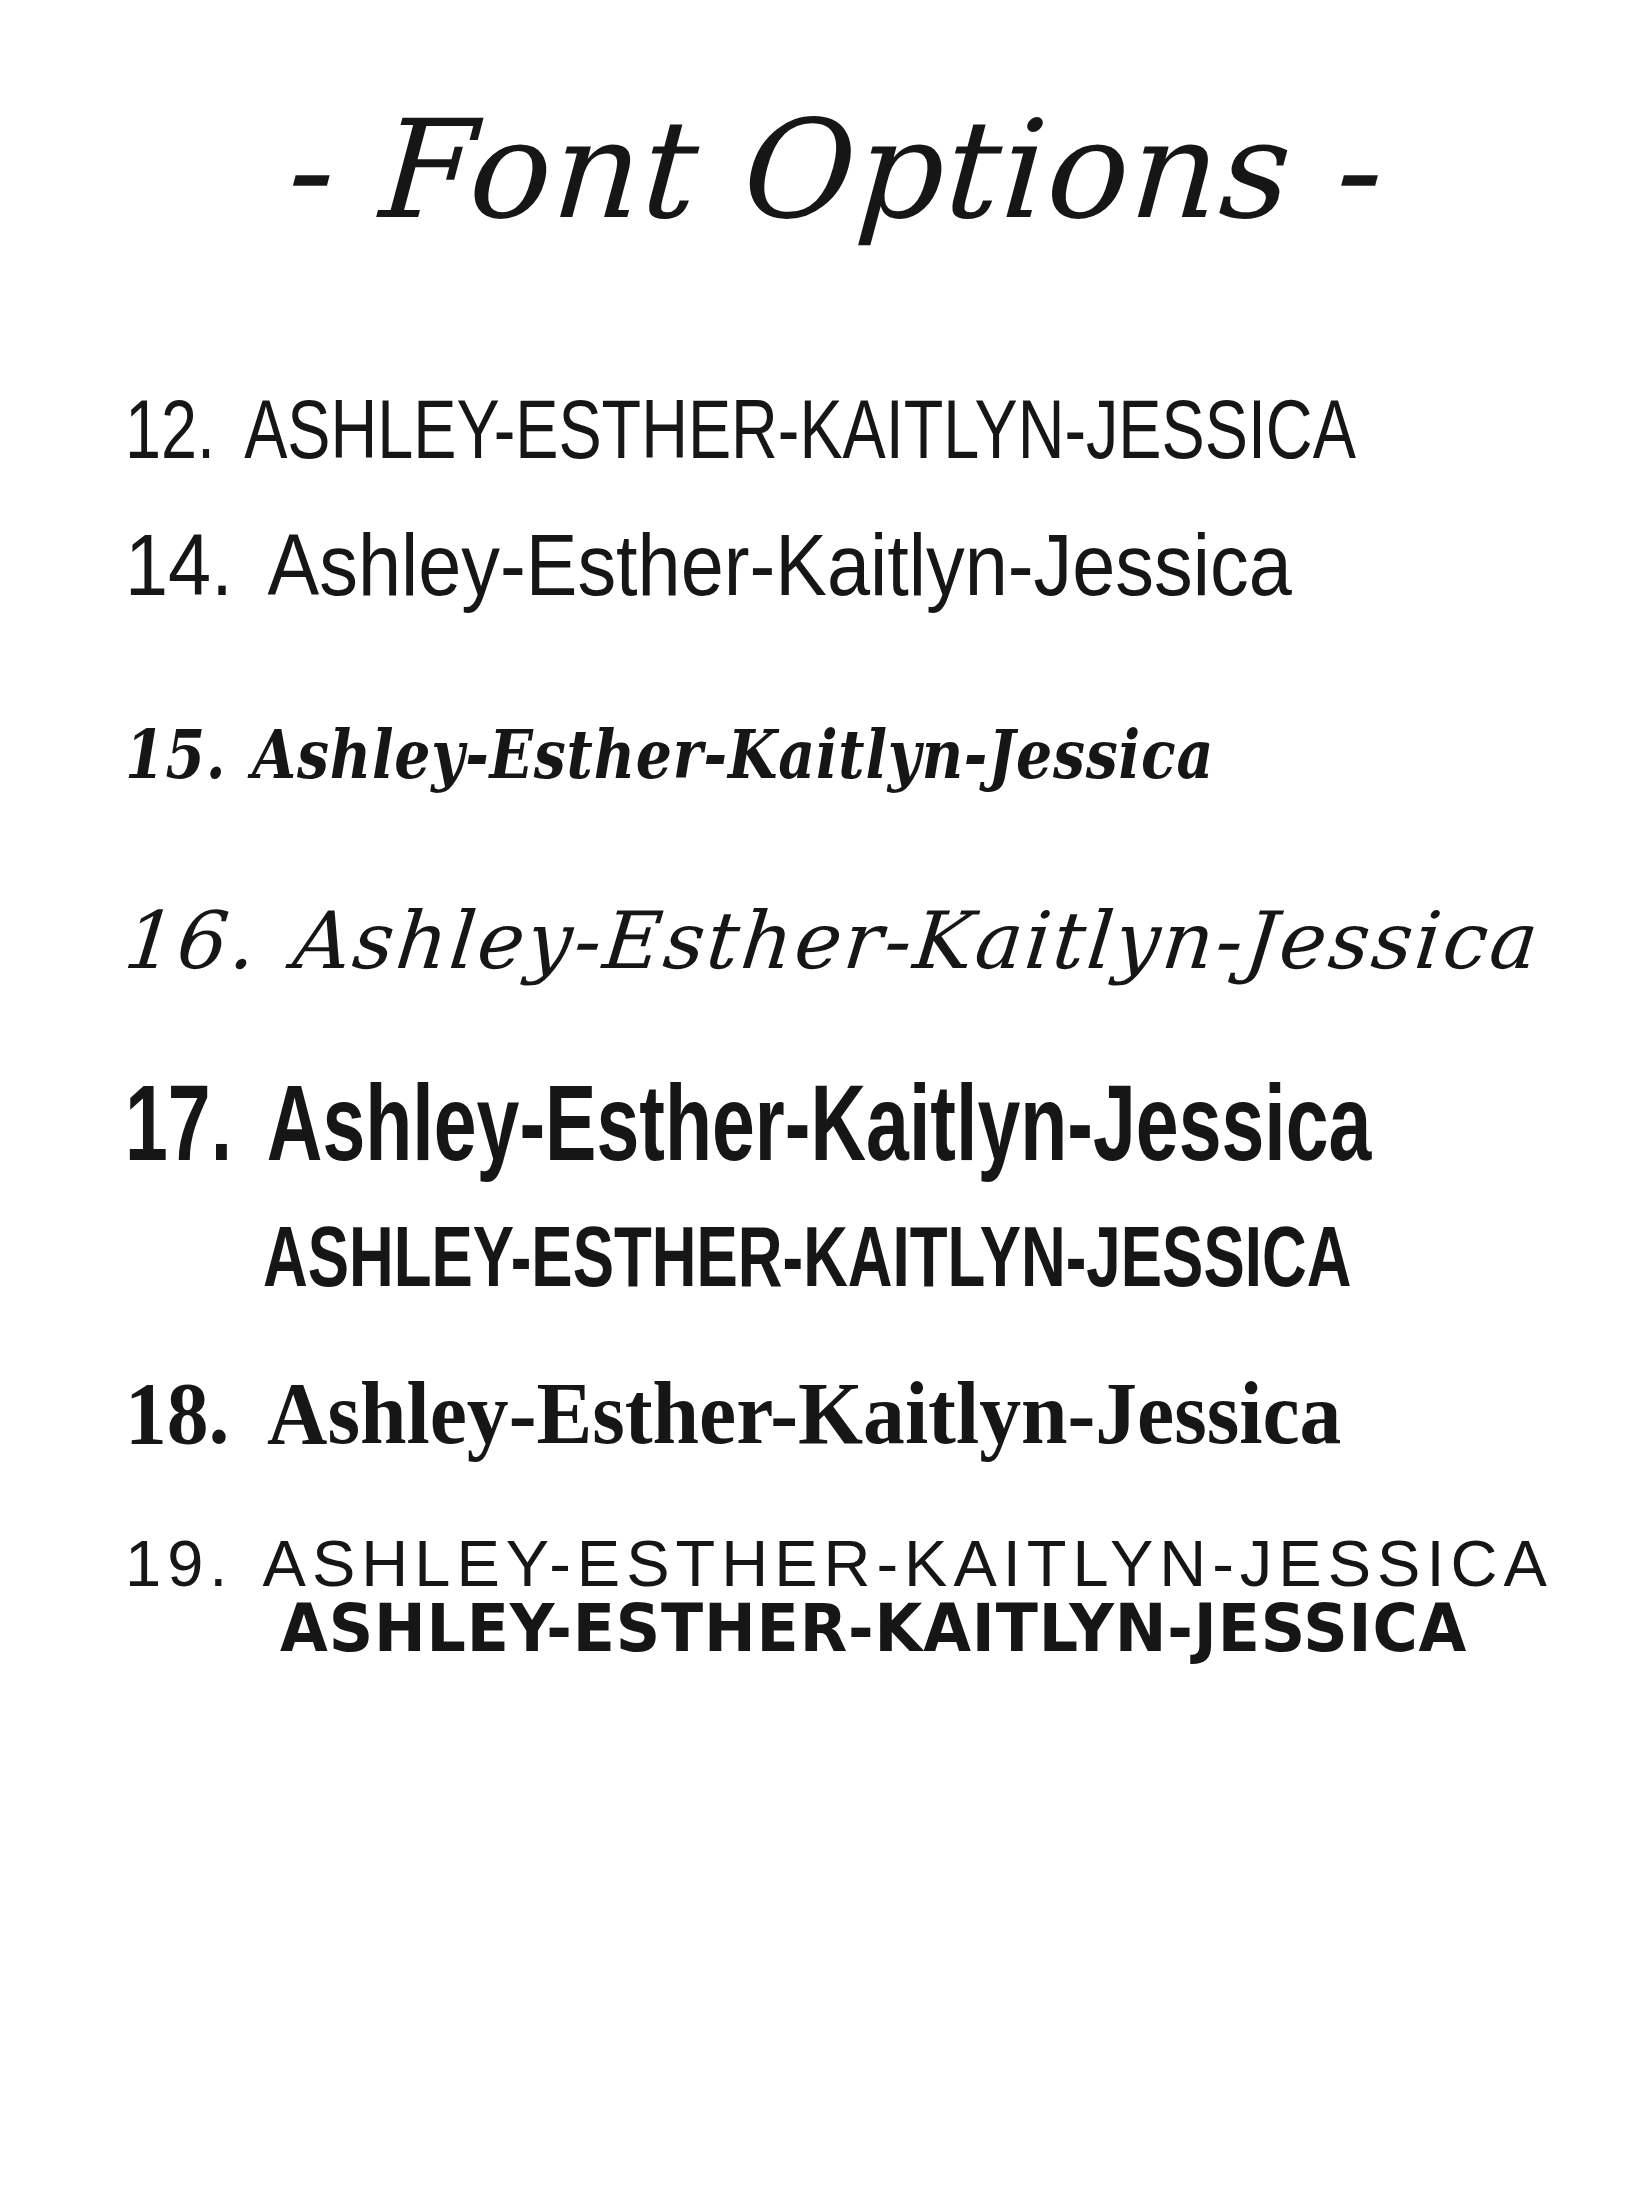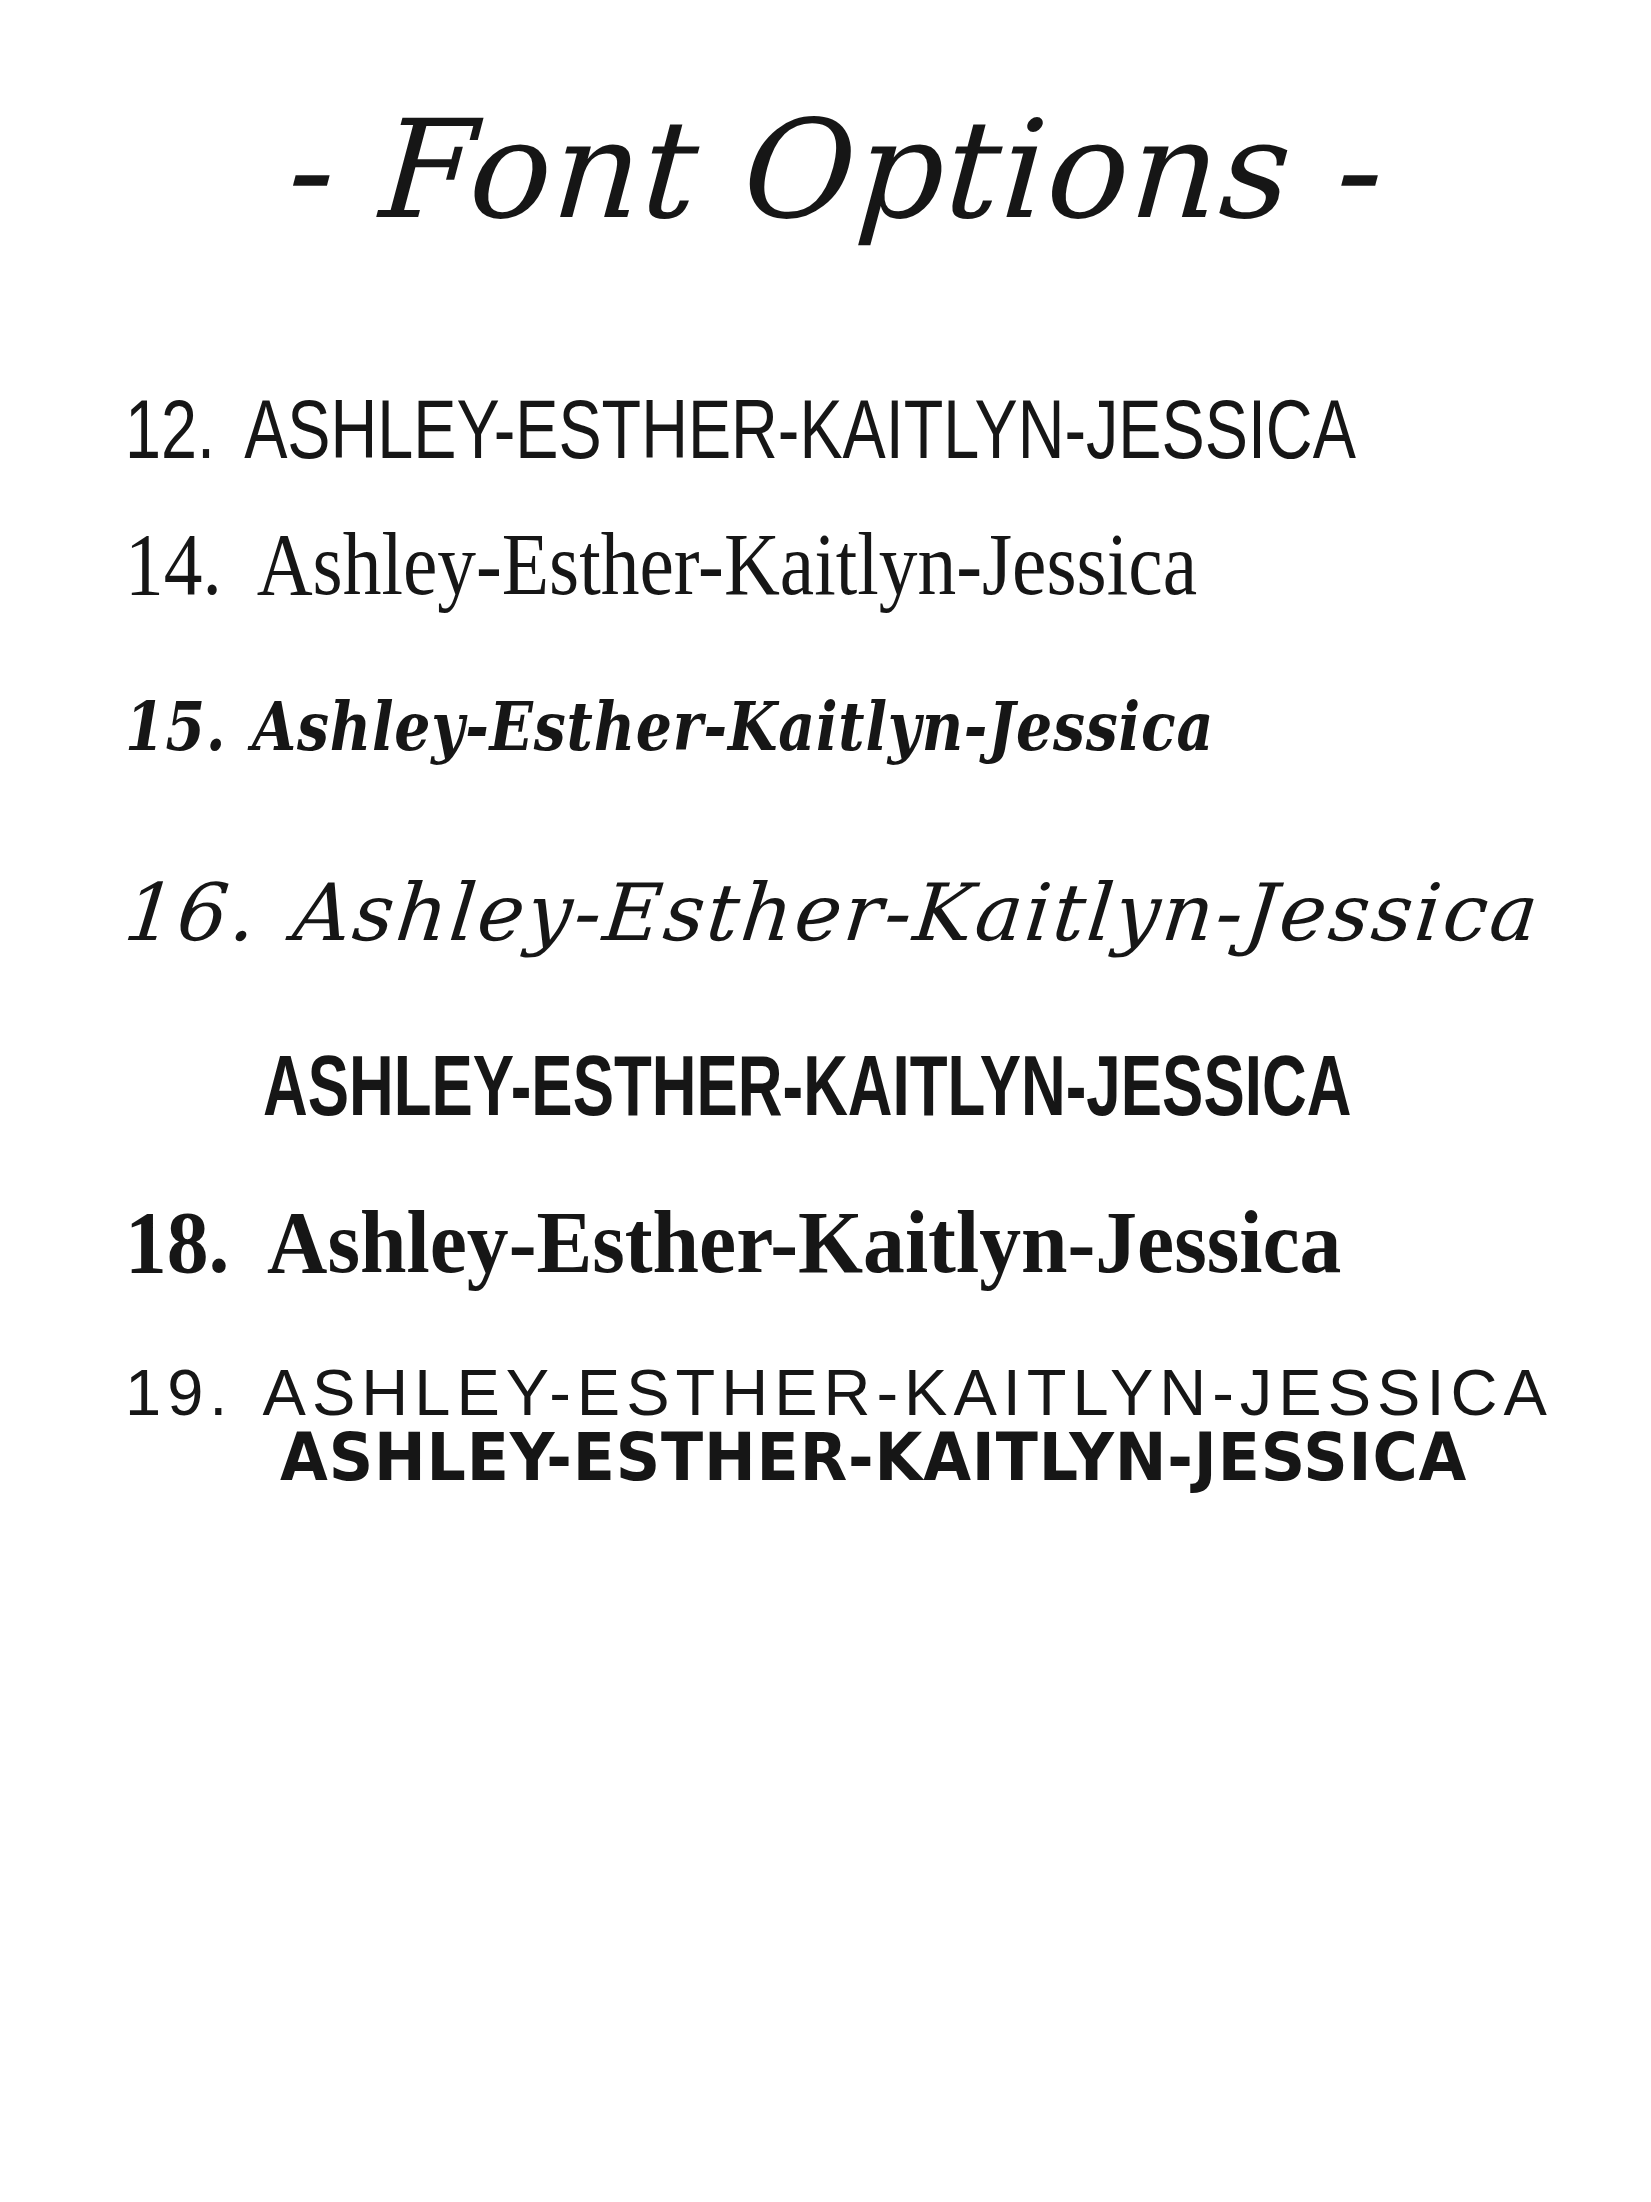--- a/index.html
+++ b/index.html
@@ -48,21 +48,21 @@
 
   
   .f12 { font-family: Liberation Sans, sans-serif; font-size: 83px; margin-bottom: 50px; }
   .f12 .squeeze { transform: scaleX(0.78); }
 
   
   .f13 { font-family: "DejaVu Serif", serif; font-weight: bold; font-size: 96px; margin-bottom: 76px; }
   .f13 .squeeze { transform: scaleX(0.75); }
 
   
-  .f14 { font-family: Liberation Serif, serif; font-weight: normal; font-size: 88px; margin-bottom: 84px; }
+  .f14 { font-family: Liberation Sans, sans-serif; font-weight: normal; font-size: 88px; margin-bottom: 112px; }
   .f14 .squeeze { transform: scaleX(0.88); }
 
   
   .f15 { font-family: "DejaVu Serif", serif; font-weight: bold; font-style: italic; font-size: 67px; letter-spacing: 0.9px; margin-bottom: 114px; }
   .f15 .squeeze { transform: scaleX(0.85); }
 
   
   .f16 { font-family: "DejaVu Serif", serif; font-style: italic; font-weight: normal; font-size: 79px; letter-spacing: 2.6px; margin-bottom: 89px; transform: skewX(-6deg); transform-origin: left center; }
 
   
@@ -111,20 +111,25 @@
       <span class="num gap">15.</span><span class="sample">Ashley-Esther-Kaitlyn-Jessica</span>
     </span>
   </div>
 
   <div class="row f16">
     <span class="squeeze">
       <span class="num gap">16.</span><span class="sample">Ashley-Esther-Kaitlyn-Jessica</span>
     </span>
   </div>
 
+  <div class="row f17">
+    <span class="squeeze">
+      <span class="num gap">17.</span><span class="sample">Ashley-Esther-Kaitlyn-Jessica</span>
+    </span>
+  </div>
   <div class="row f17b">
     <span class="squeeze">
       <span class="sample">ASHLEY-ESTHER-KAITLYN-JESSICA</span>
     </span>
   </div>
 
   <div class="row f18">
     <span class="squeeze">
       <span class="num gap">18.</span><span class="sample">Ashley-Esther-Kaitlyn-Jessica</span>
     </span>

